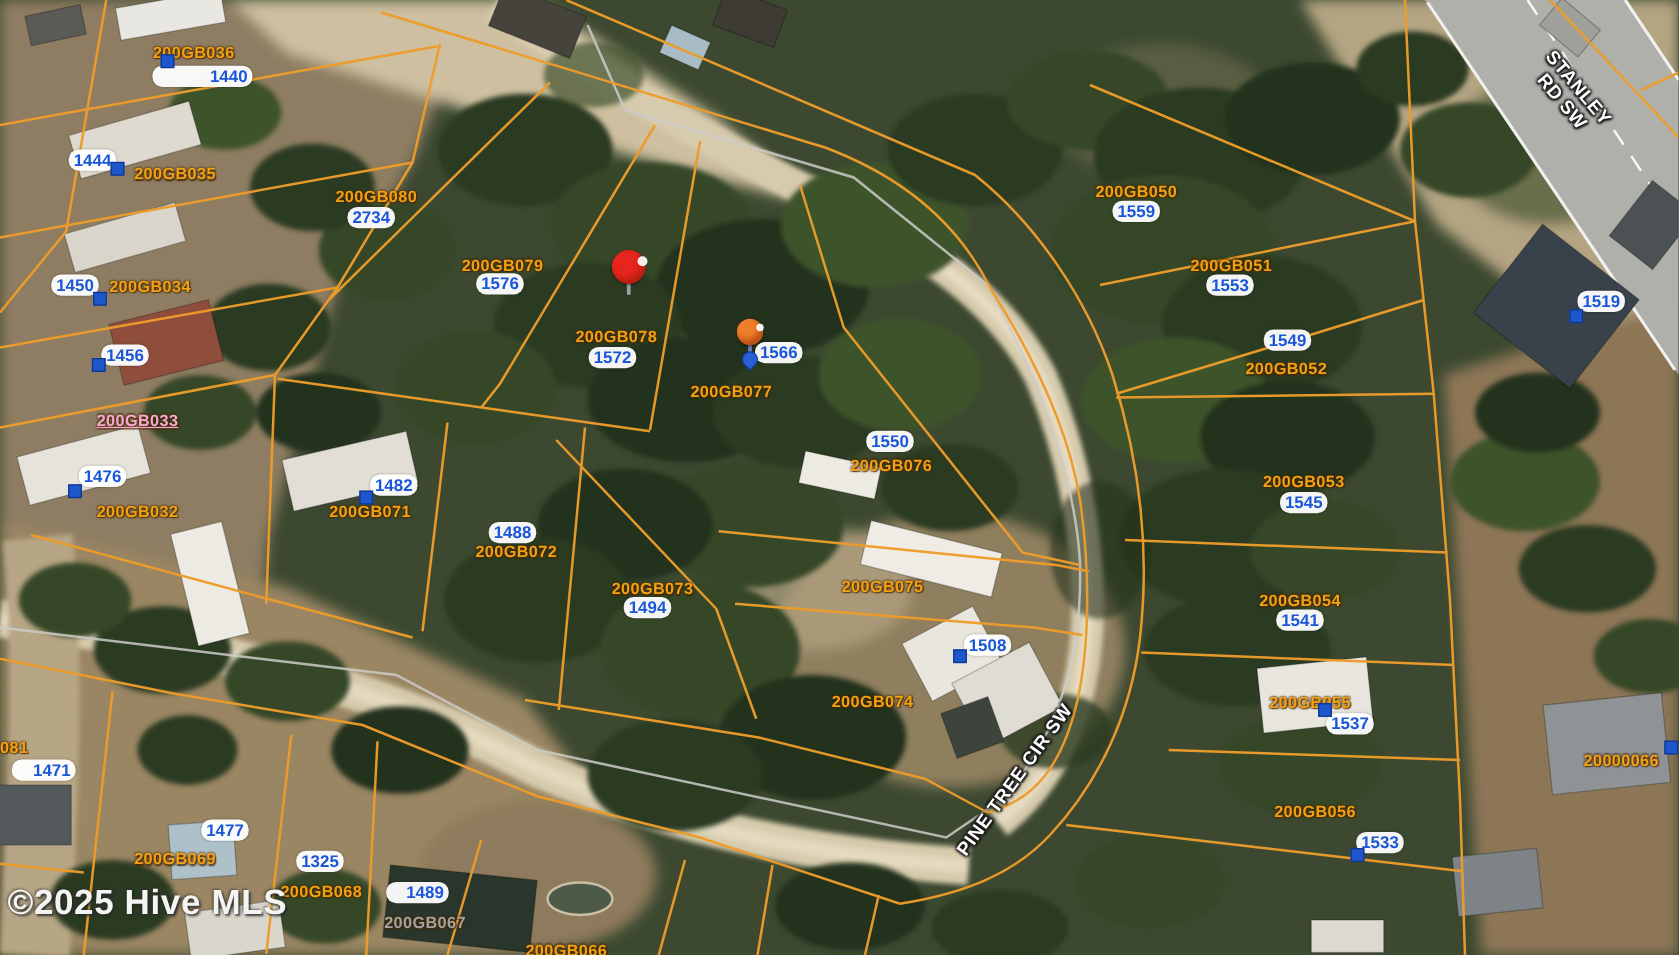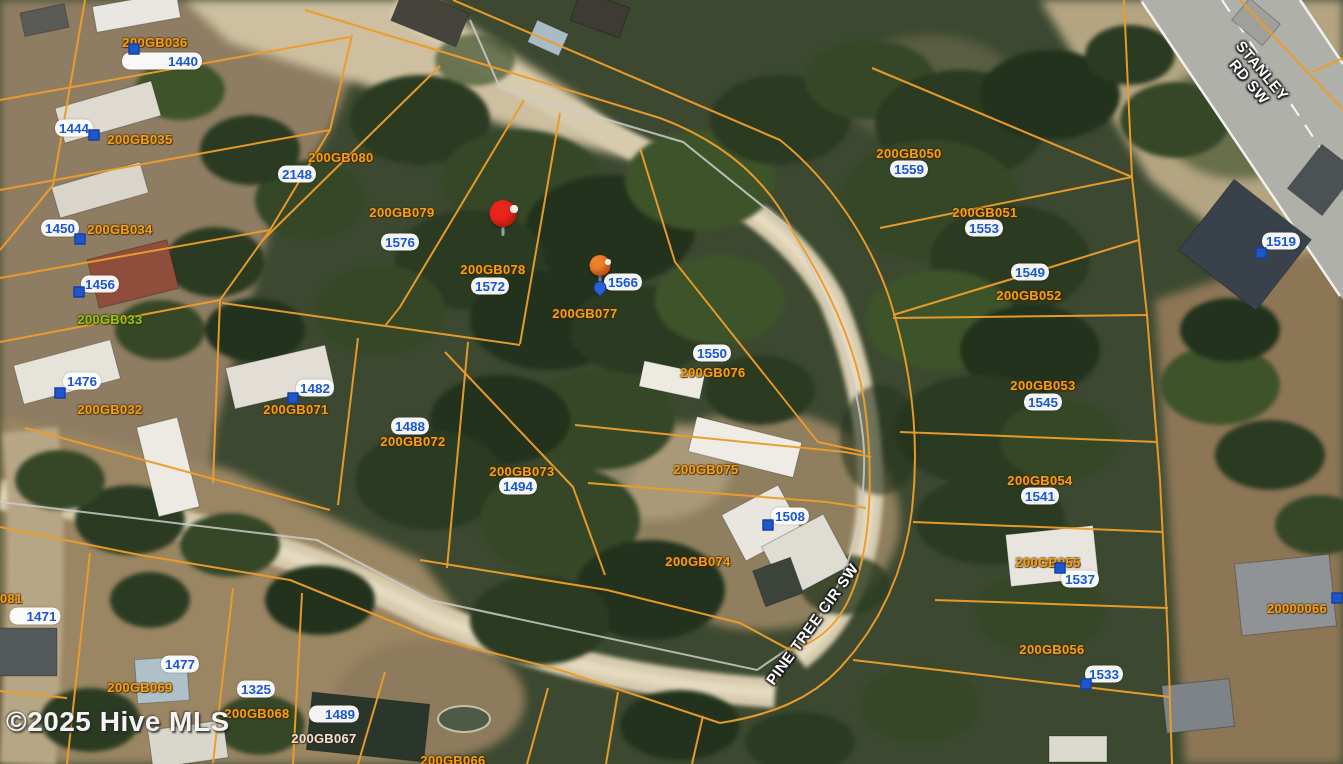--- a/index.html
+++ b/index.html
@@ -205,57 +205,57 @@
       <path d="M618,692 L606,764"></path>
       <path d="M703,716 L692,764"></path>
       <path d="M0,691 L67,698"></path>
     </g>
   </svg>
 
   <div class="overlay" id="parcel-layer">
       <span class="parcel-label" style="color: rgb(243, 160, 19); left: 155px; top: 42px;">200GB036</span>
       <span class="parcel-label" style="color: rgb(243, 160, 19); left: 140px; top: 139px;">200GB035</span>
       <span class="parcel-label" style="color: rgb(243, 160, 19); left: 120px; top: 229px;">200GB034</span>
-      <span class="parcel-label" style="color: #84cc16; left: 110px; top: 319px;">200GB033</span>
+      <span class="parcel-label" style="color: #f9a8d4; left: 110px; top: 336px; text-decoration: underline;">200GB033</span>
       <span class="parcel-label" style="color: rgb(243, 160, 19); left: 110px; top: 409px;">200GB032</span>
-      <span class="parcel-label" style="color: rgb(243, 160, 19); left: 301px; top: 157px; margin-left: 40px;">200GB080</span>
+      <span class="parcel-label" style="color: rgb(243, 160, 19); left: 301px; top: 157px;">200GB080</span>
       <span class="parcel-label" style="color: rgb(243, 160, 19); left: 402px; top: 212px;">200GB079</span>
       <span class="parcel-label" style="color: rgb(243, 160, 19); left: 493px; top: 269px;">200GB078</span>
       <span class="parcel-label" style="color: rgb(243, 160, 19); left: 585px; top: 313px;">200GB077</span>
       <span class="parcel-label" style="color: rgb(243, 160, 19); left: 713px; top: 372px;">200GB076</span>
       <span class="parcel-label" style="color: rgb(243, 160, 19); left: 296px; top: 409px;">200GB071</span>
       <span class="parcel-label" style="color: rgb(243, 160, 19); left: 413px; top: 441px;">200GB072</span>
       <span class="parcel-label" style="color: rgb(243, 160, 19); left: 522px; top: 471px;">200GB073</span>
       <span class="parcel-label" style="color: rgb(243, 160, 19); left: 706px; top: 469px;">200GB075</span>
       <span class="parcel-label" style="color: rgb(243, 160, 19); left: 698px; top: 561px;">200GB074</span>
       <span class="parcel-label" style="color: rgb(243, 160, 19); left: 909px; top: 153px;">200GB050</span>
       <span class="parcel-label" style="color: rgb(243, 160, 19); left: 985px; top: 212px;">200GB051</span>
       <span class="parcel-label" style="color: rgb(243, 160, 19); left: 1029px; top: 295px;">200GB052</span>
       <span class="parcel-label" style="color: rgb(243, 160, 19); left: 1043px; top: 385px;">200GB053</span>
       <span class="parcel-label" style="color: rgb(243, 160, 19); left: 1040px; top: 480px;">200GB054</span>
       <span class="parcel-label" style="color: rgb(243, 160, 19); left: 1048px; top: 562px;">200GB055</span>
       <span class="parcel-label" style="color: rgb(243, 160, 19); left: 1052px; top: 649px;">200GB056</span>
       <span class="parcel-label" style="color: rgb(243, 160, 19); left: 1297px; top: 608px;">20000066</span>
       <span class="parcel-label" style="color: rgb(243, 160, 19); left: -10px; top: 598px;">200GB081</span>
       <span class="parcel-label" style="color: rgb(243, 160, 19); left: 140px; top: 687px;">200GB069</span>
       <span class="parcel-label" style="color: rgb(243, 160, 19); left: 257px; top: 713px;">200GB068</span>
-      <span class="parcel-label" style="color: #e5e5e5; left: 324px; top: 738px;">200GB067</span>
+      <span class="parcel-label" style="color: #a3a3a3; left: 340px; top: 738px;">200GB067</span>
       <span class="parcel-label" style="color: rgb(243, 160, 19); left: 453px; top: 760px;">200GB066</span>
     </div>
   <div class="overlay" id="address-layer">
       <span class="addr-badge" style="color: rgb(26, 87, 216); left: 162px; top: 61px; padding-left: 46px;">1440</span>
       <span class="addr-badge" style="color: rgb(26, 87, 216); left: 74px; top: 128px;">1444</span>
       <span class="addr-badge" style="color: rgb(26, 87, 216); left: 60px; top: 228px;">1450</span>
       <span class="addr-badge" style="color: rgb(26, 87, 216); left: 100px; top: 284px;">1456</span>
       <span class="addr-badge" style="color: rgb(26, 87, 216); left: 82px; top: 381px;">1476</span>
       <span class="addr-badge" style="color: rgb(26, 87, 216); left: 315px; top: 388px;">1482</span>
       <span class="addr-badge" style="color: rgb(26, 87, 216); left: 410px; top: 426px;">1488</span>
       <span class="addr-badge" style="color: rgb(26, 87, 216); left: 518px; top: 486px;">1494</span>
-      <span class="addr-badge" style="color: rgb(26, 87, 216); left: 297px; top: 174px;">2148</span>
-      <span class="addr-badge" style="color: rgb(26, 87, 216); left: 400px; top: 242px;">1576</span>
+      <span class="addr-badge" style="color: rgb(26, 87, 216); left: 297px; top: 174px;">2734</span>
+      <span class="addr-badge" style="color: rgb(26, 87, 216); left: 400px; top: 227px;">1576</span>
       <span class="addr-badge" style="color: rgb(26, 87, 216); left: 490px; top: 286px;">1572</span>
       <span class="addr-badge" style="color: rgb(26, 87, 216); left: 623px; top: 282px;">1566</span>
       <span class="addr-badge" style="color: rgb(26, 87, 216); left: 712px; top: 353px;">1550</span>
       <span class="addr-badge" style="color: rgb(26, 87, 216); left: 790px; top: 516px;">1508</span>
       <span class="addr-badge" style="color: rgb(26, 87, 216); left: 909px; top: 169px;">1559</span>
       <span class="addr-badge" style="color: rgb(26, 87, 216); left: 984px; top: 228px;">1553</span>
       <span class="addr-badge" style="color: rgb(26, 87, 216); left: 1030px; top: 272px;">1549</span>
       <span class="addr-badge" style="color: rgb(26, 87, 216); left: 1043px; top: 402px;">1545</span>
       <span class="addr-badge" style="color: rgb(26, 87, 216); left: 1040px; top: 496px;">1541</span>
       <span class="addr-badge" style="color: rgb(26, 87, 216); left: 1080px; top: 579px;">1537</span>

